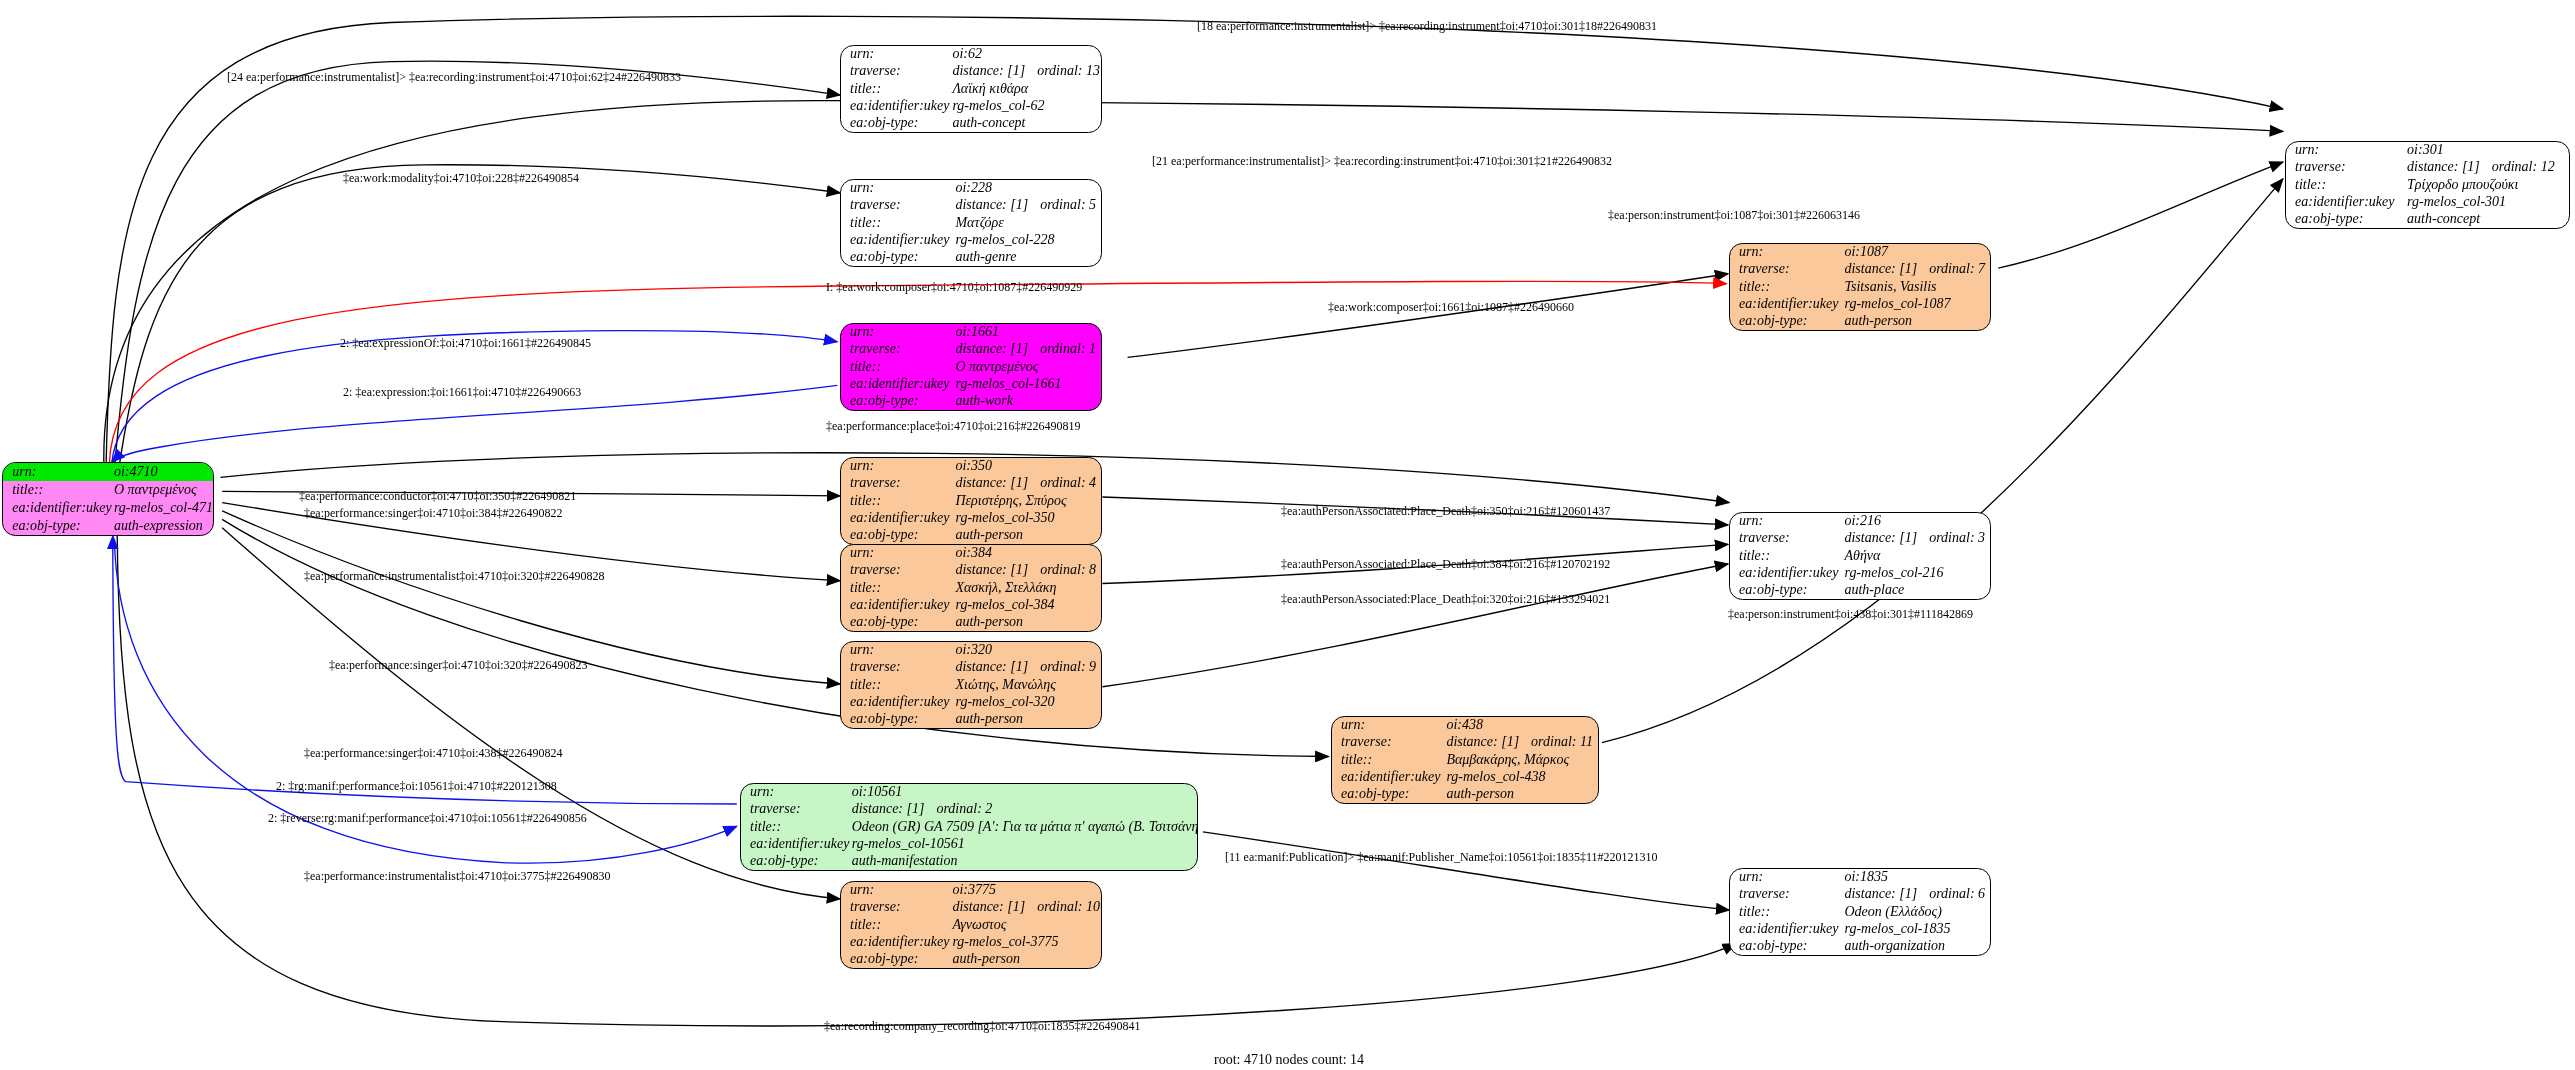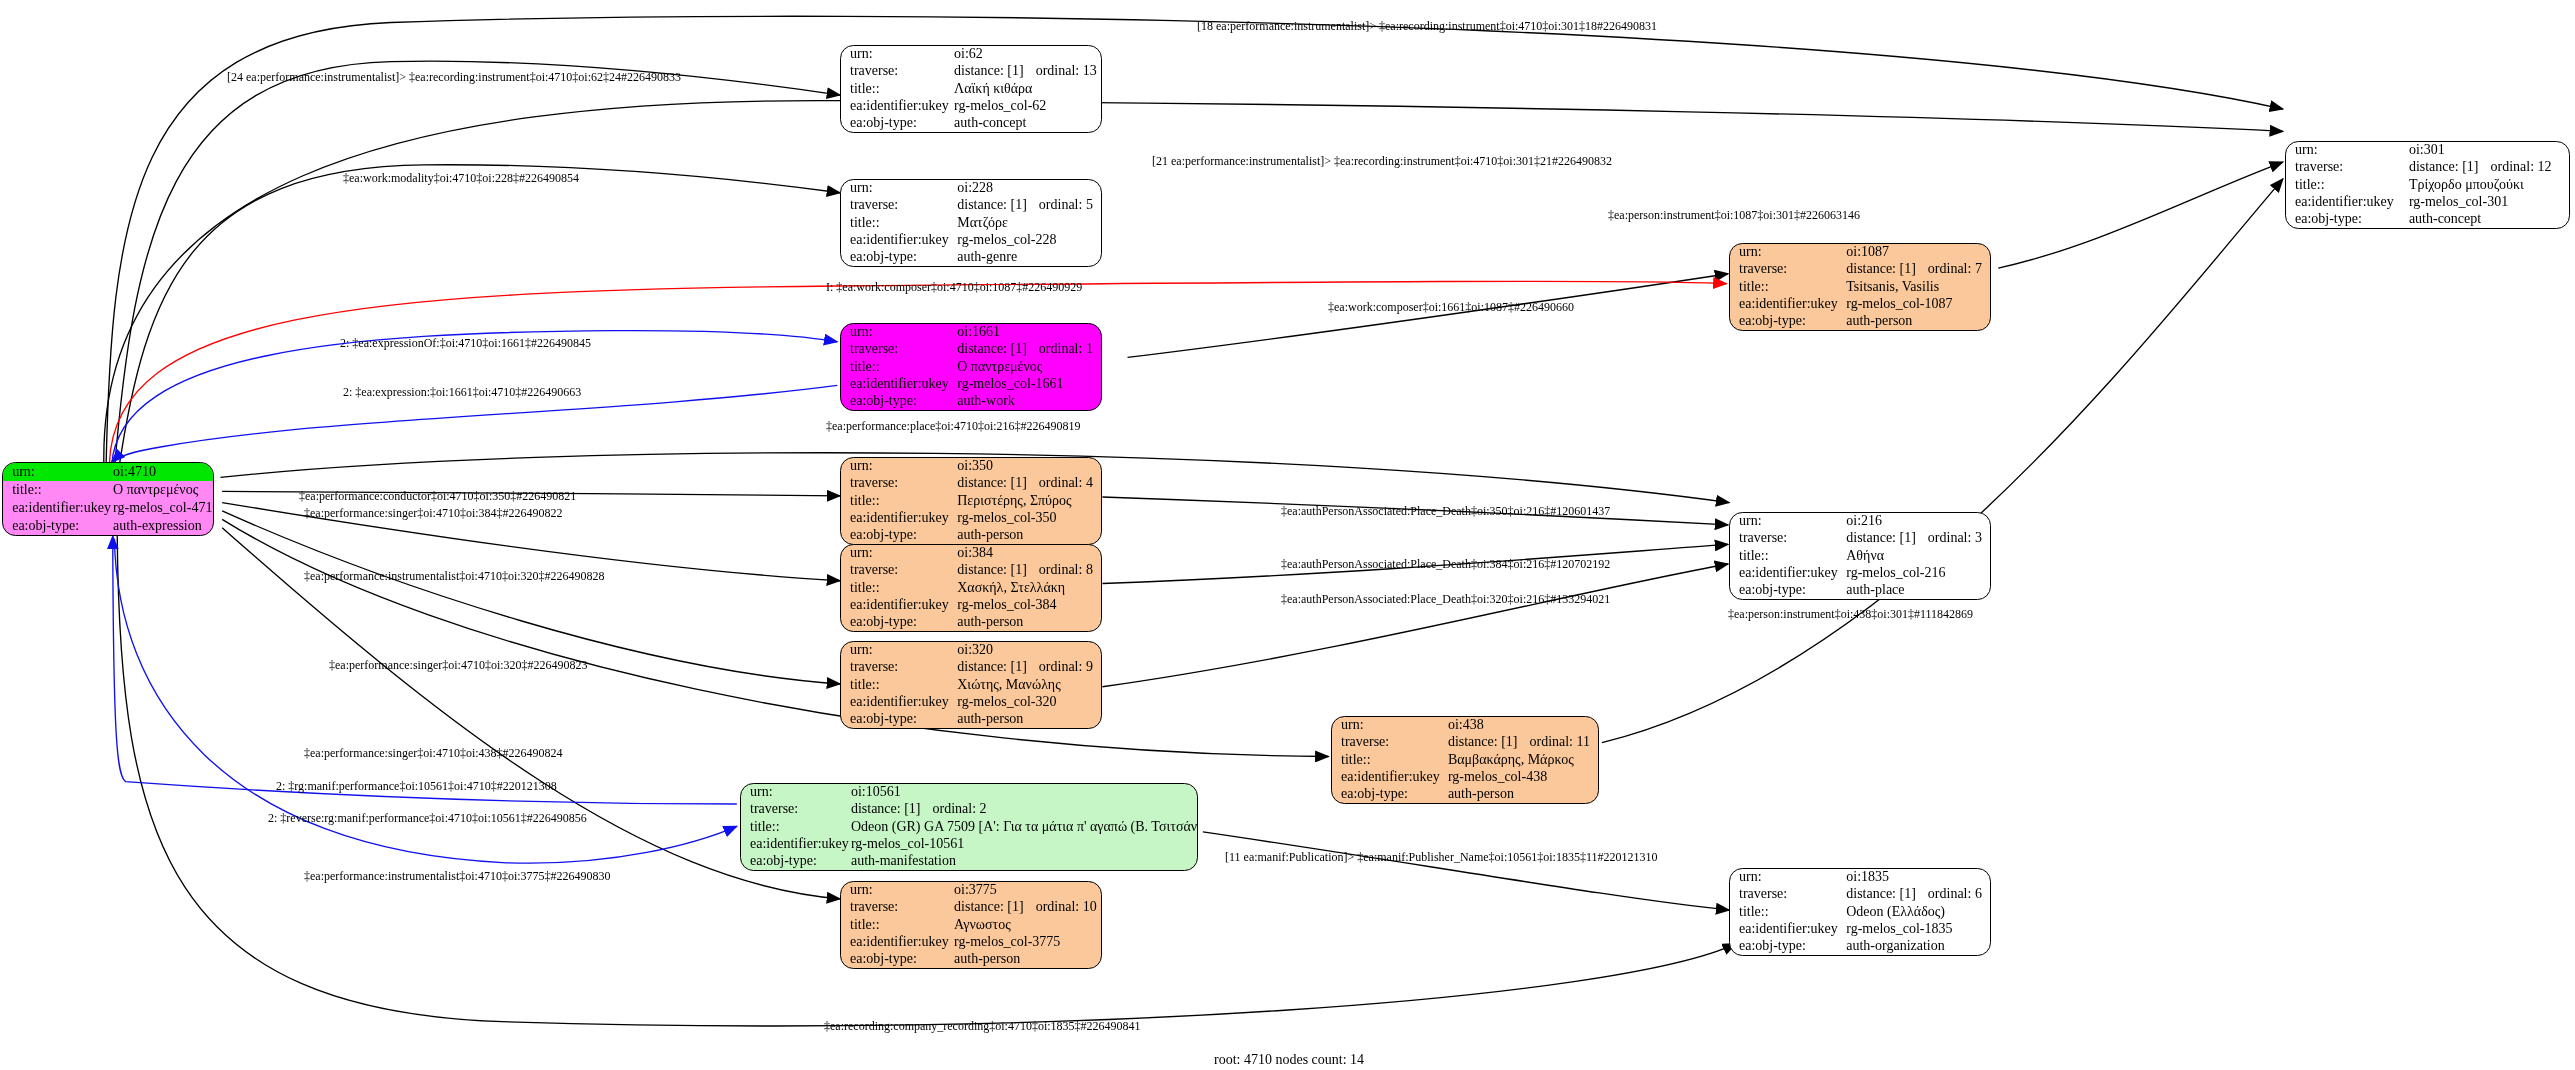--- a/index.html
+++ b/index.html
@@ -1,21 +1,21 @@
 <!DOCTYPE html>
 <html style="font-size:9px"><head>
 <meta charset="utf-8">
 <style>
   html,body{margin:0;padding:0;background:#ffffff;}
   body{font-family:"Liberation Serif","DejaVu Serif",serif;}
   #canvas{position:relative;width:2576px;height:1071px;overflow:hidden;background:#fff;}
   #edges{position:absolute;left:0;top:0;width:2576px;height:1071px;}
 
   .node{position:absolute;border:1.1px solid #000;border-radius:13.4px;box-sizing:border-box;
-        overflow:hidden;background:#ffffff;}
+        overflow:hidden;background:#ffffff;font-style:italic;}
   .node table{border-collapse:collapse;width:100%;height:100%;}
   .node td{font-size:14px;line-height:1.06;padding:1.1px 0 1.1px 0;white-space:nowrap;color:#000;}
   .node td.k{padding-left:9px;}
   .node td.v{padding-left:2.2px;}
   .hl td{background:#00e800;}
   .node .dist{display:inline-block;}
   .node .ord{display:inline-block;padding-left:12px;}
 
   .fill-person{background:#fac89a;}
   .fill-work{background:#ff00ff;}

